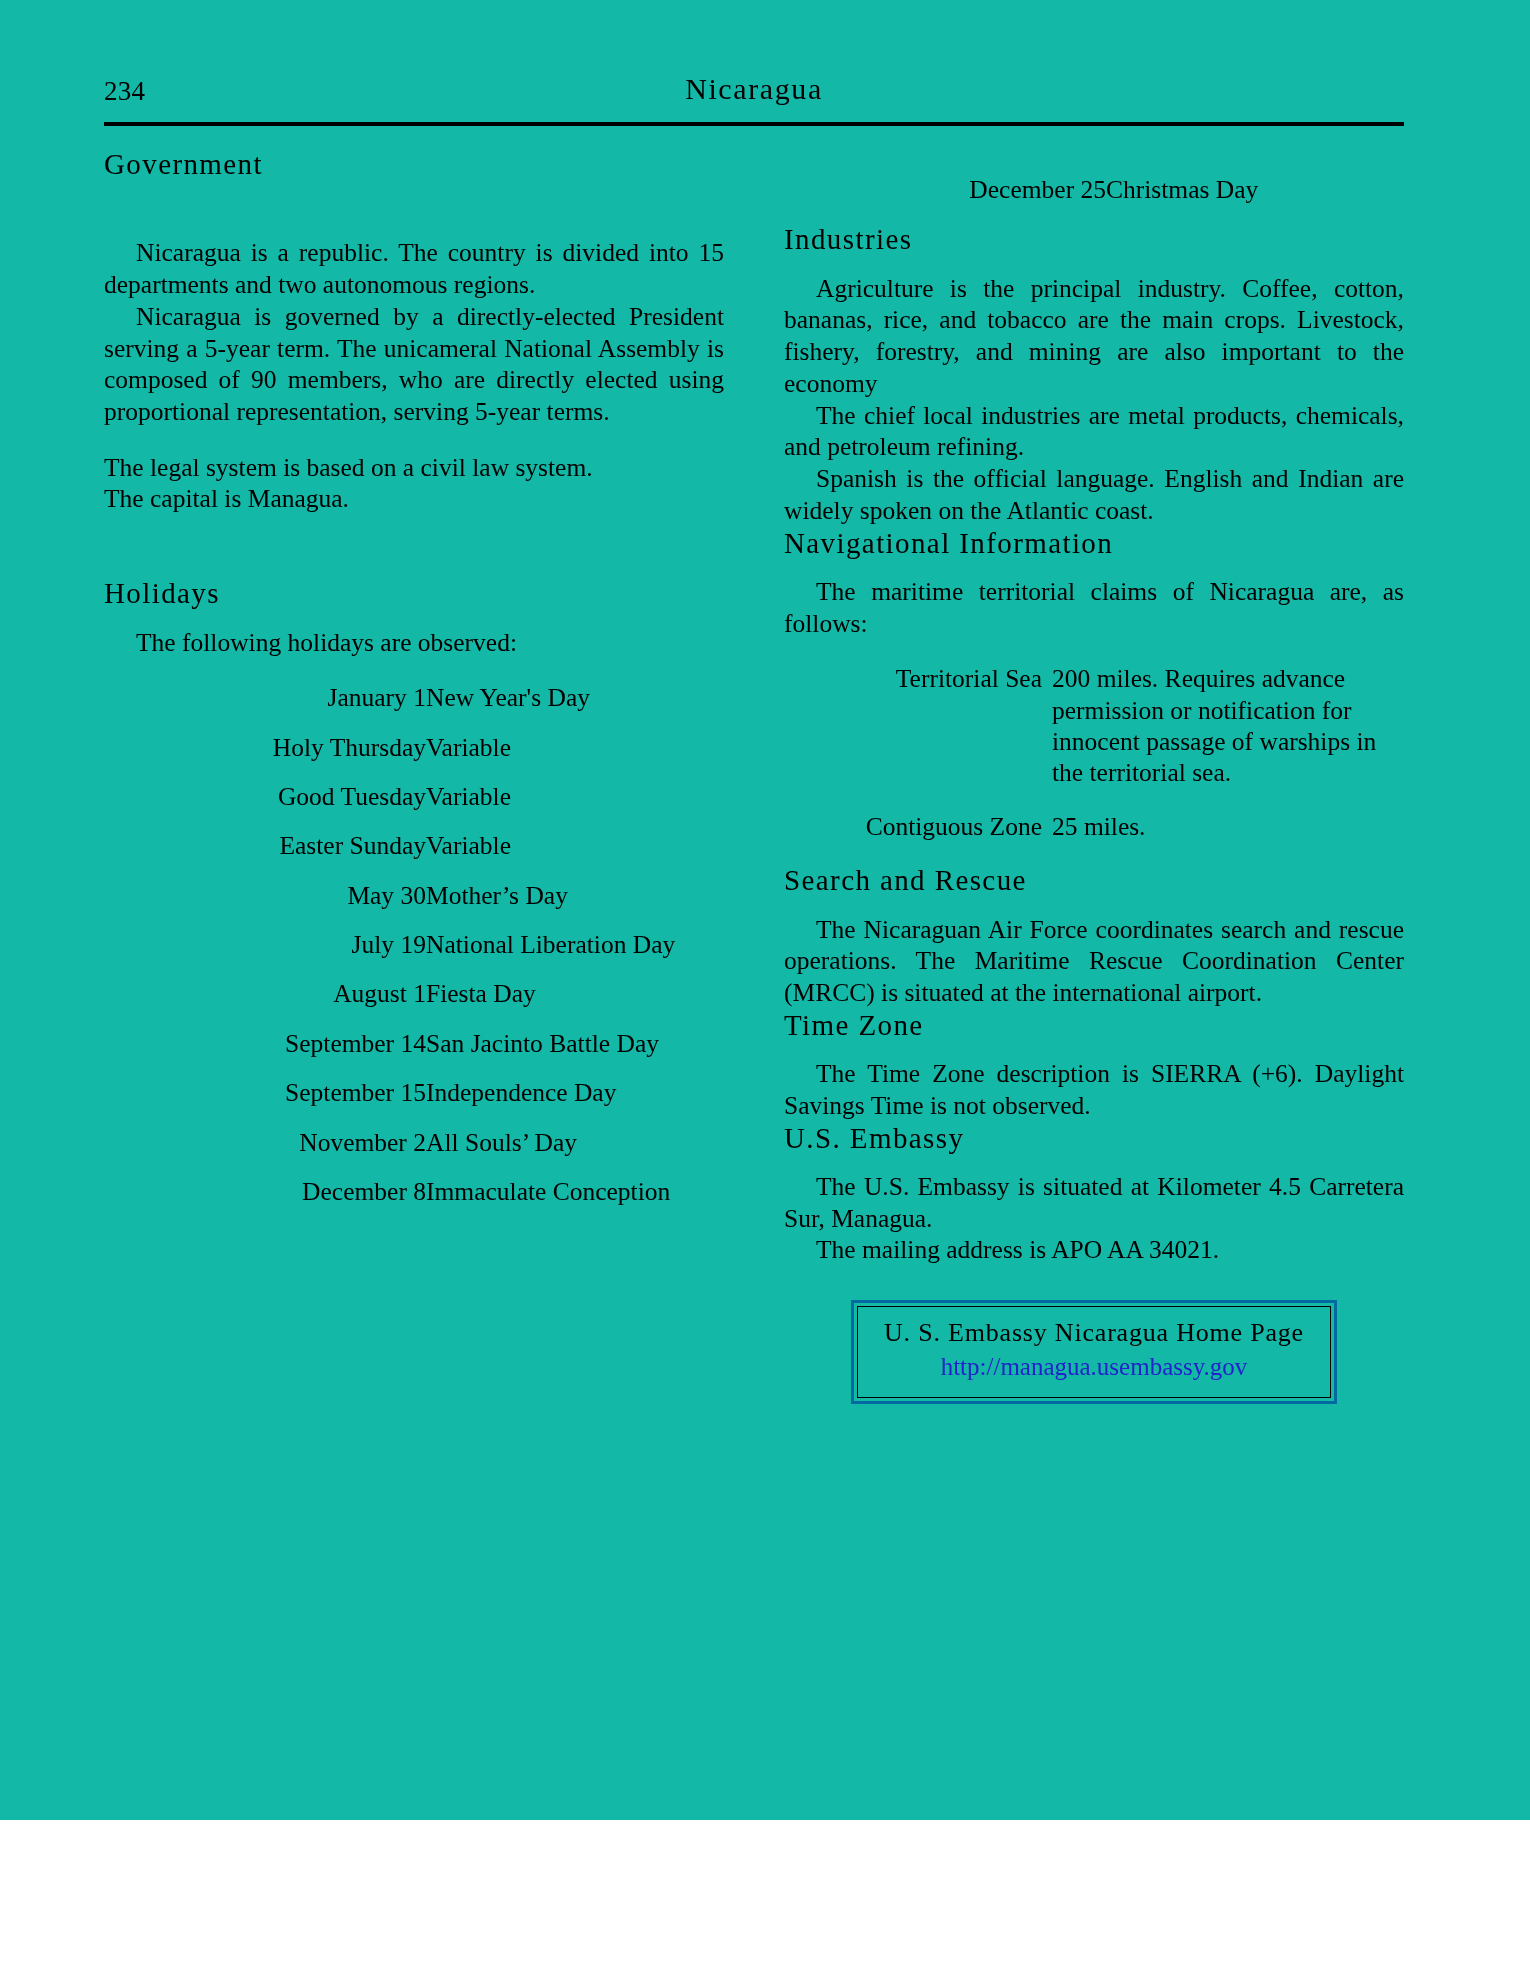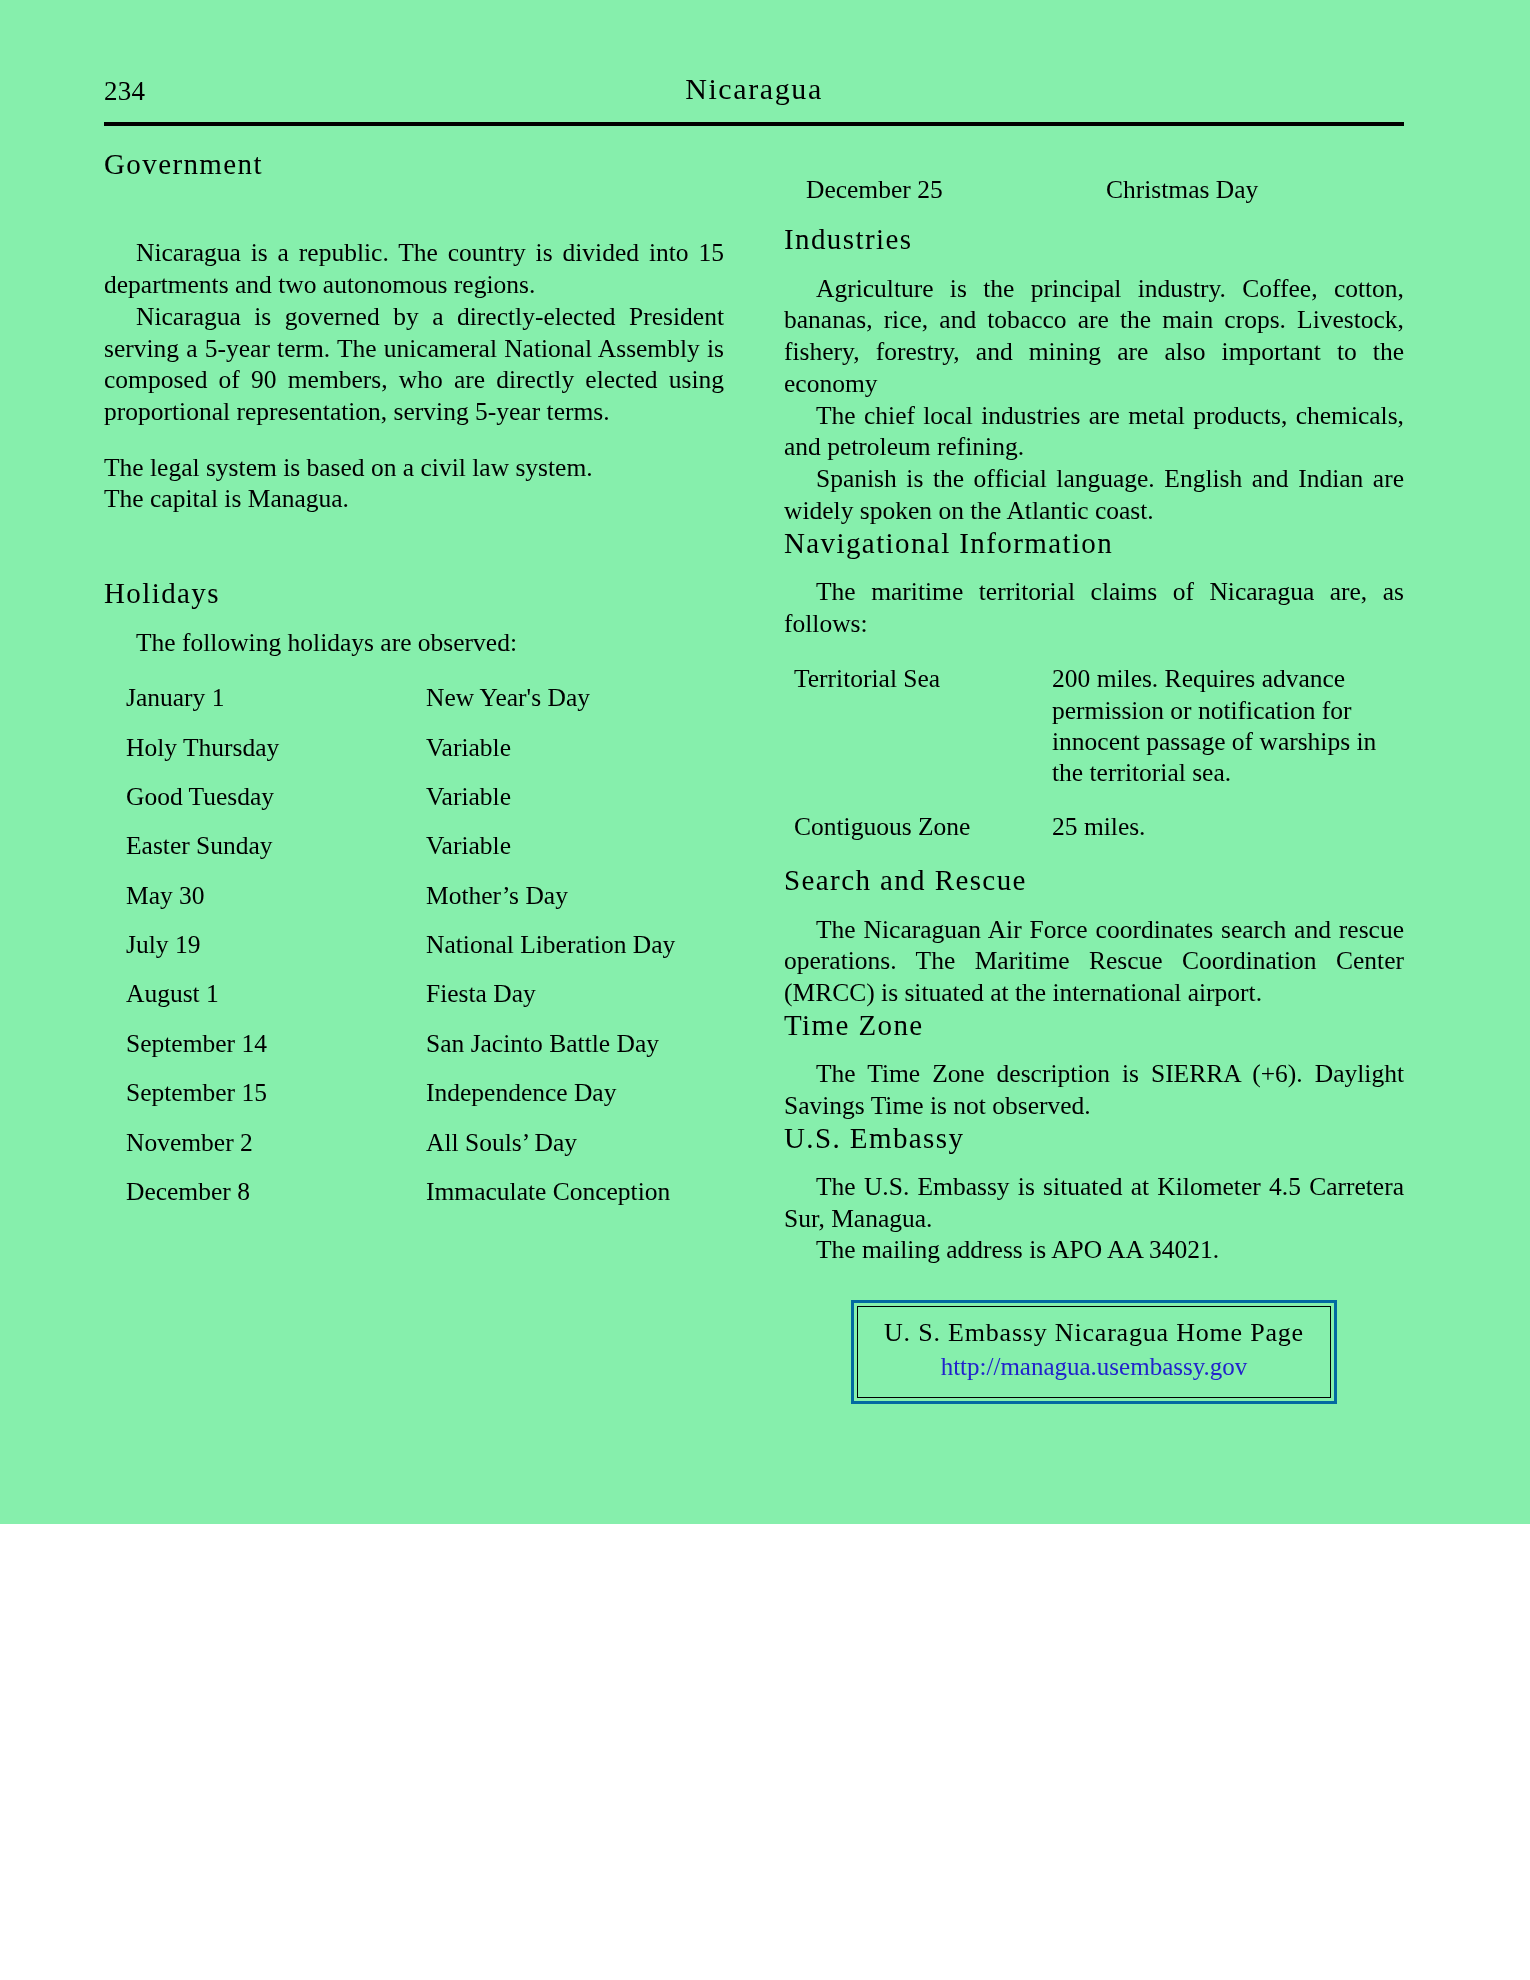--- a/index.html
+++ b/index.html
@@ -7,23 +7,23 @@
     padding: 0;
     background: #ffffff;
   }
   body {
     font-family: "Liberation Serif", "DejaVu Serif", serif;
     color: #000000;
   }
   .page {
     position: relative;
     width: 1530px;
-    height: 1524px;
+    height: 1820px;
     margin: 0 auto;
-    background: #86efac;
+    background: #14b8a6;
     box-sizing: border-box;
     padding-left: 32px;
   }
 
   
   .running-head {
     position: absolute;
     left: 104px;
     top: 76px;
     width: 1300px;
@@ -131,21 +131,21 @@
   .datatable {
     width: 100%;
     border-collapse: collapse;
     font-size: 25.5px;
   }
   .datatable td {
     vertical-align: top;
     padding: 0 0 18px 0;
     line-height: 1.23;
   }
-  .datatable td.term  { width: 300px; padding-left: 22px; }
+  .datatable td.term  { width: 300px; padding-left: 22px; text-align: right; }
   .datatable td.value { width: auto; }
   .datatable.nav td.term  { width: 248px; padding-left: 10px; }
   .datatable.nav td.value { padding-left: 10px; }
   .datatable.nav td { padding-bottom: 22px; }
 
   
   .embassy-box-wrap {
     width: 100%;
     display: flex;
     justify-content: center;

